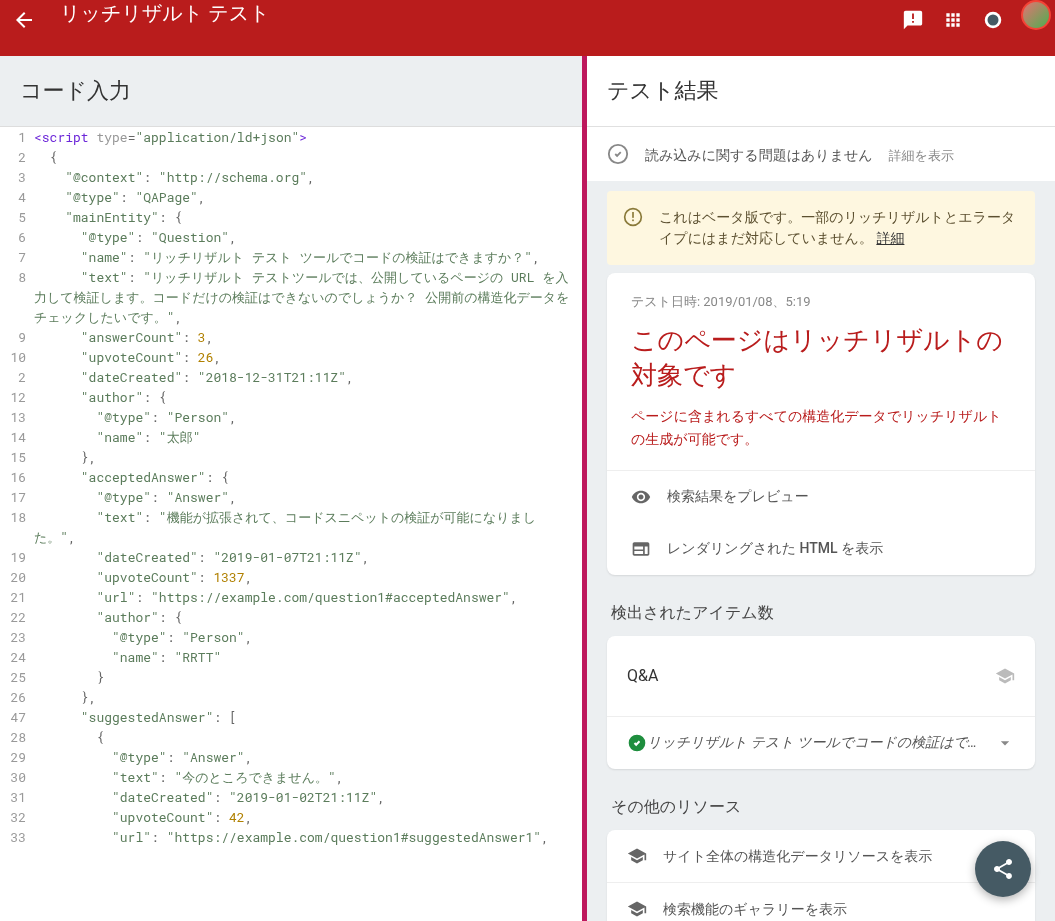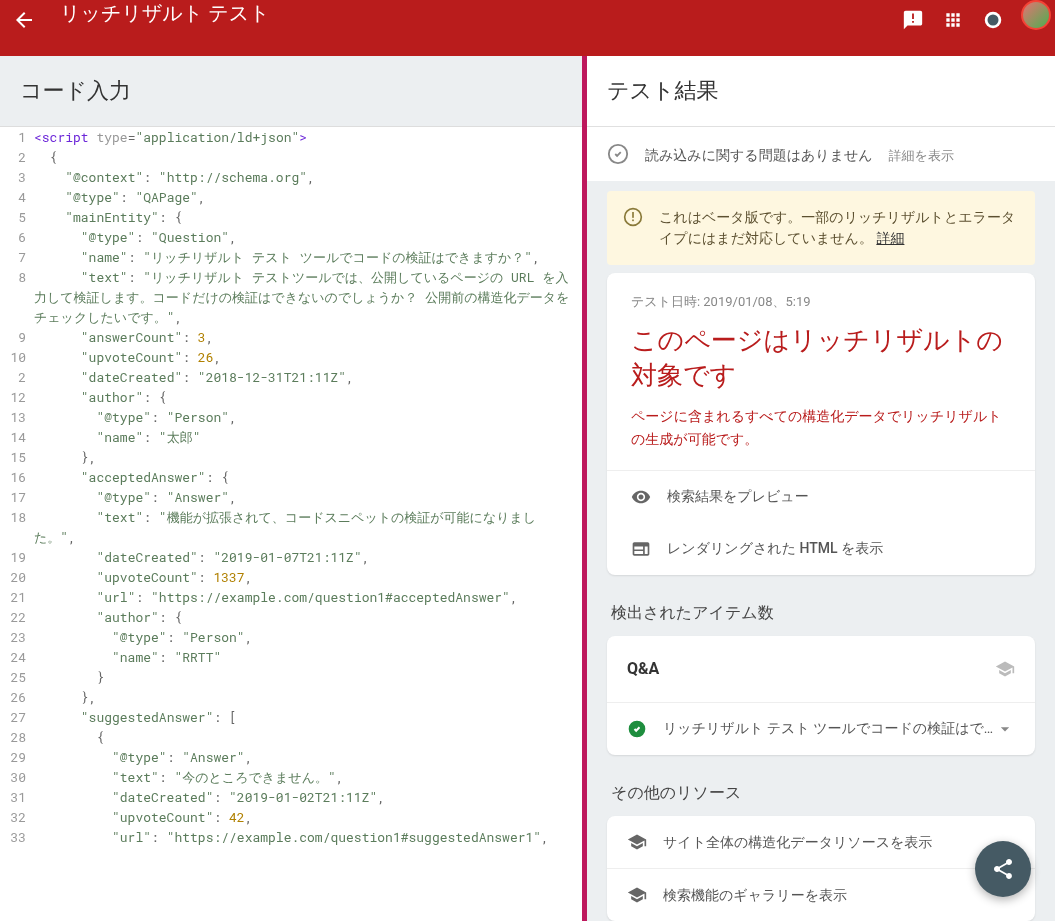--- a/index.html
+++ b/index.html
@@ -35,24 +35,24 @@
 .beta-banner-text a { color: #333; text-decoration: underline; cursor: pointer; }
 .card { background: #fff; border-radius: 8px; box-shadow: 0 1px 2px rgba(0,0,0,0.1); margin-bottom: 16px; overflow: hidden; }
 .card-pad { padding: 20px 24px; }
 .test-date { font-size: 13px; color: #888; margin-bottom: 12px; }
 .eligible-title { font-size: 26px; font-weight: 400; color: #b91c1c; line-height: 1.35; margin-bottom: 12px; }
 .eligible-sub { font-size: 14px; color: #b91c1c; line-height: 1.6; }
 .action-list { border-top: 1px solid #eee; }
 .action-item { padding: 16px 24px; display: flex; align-items: center; font-size: 14px; color: #555; cursor: pointer; font-weight: 500; }
 .action-item svg, .action-item .aicon { margin-right: 16px; width: 20px; height: 20px; flex-shrink: 0; }
 .sec-heading { font-size: 16px; font-weight: 500; padding: 12px 4px; color: #444; }
-.item-header { padding: 23px 20px; display: flex; align-items: center; font-weight: 700; color: #333; cursor: pointer; border-bottom: 1px solid #eee; }
+.item-header { padding: 30px 20px; display: flex; align-items: center; font-weight: 400; color: #333; cursor: pointer; border-bottom: 1px solid #eee; }
 .item-header-spacer { flex: 1; }
 .item-row { padding: 16px 20px; display: flex; align-items: center; font-size: 14px; color: #555; cursor: pointer; }
-.item-row-text { margin-left: 16px; flex: 1; }
+.item-row-text { flex: 1; font-style: italic; }
 .res-row { padding: 16px 20px; display: flex; align-items: flex-end; font-size: 14px; color: #555; cursor: pointer; border-bottom: 1px solid #eee; }
 .res-row:last-child { border-bottom: none; }
 .res-row svg { margin-right: 16px; flex-shrink: 0; }
 .fab { position: fixed; right: 24px; bottom: 24px; width: 56px; height: 56px; border-radius: 50%; background: #455a64; display: flex; align-items: center; justify-content: center; box-shadow: 0 3px 10px rgba(0,0,0,0.3); cursor: pointer; }
 </style>
 </head>
 <body>
 
 <div class="header">
   <div class="hbtn">
@@ -183,21 +183,21 @@
         </div>
         <div class="code-row">
           <div class="gutter">25</div>
           <div class="code-line">        }</div>
         </div>
         <div class="code-row">
           <div class="gutter">26</div>
           <div class="code-line">      },</div>
         </div>
         <div class="code-row">
-          <div class="gutter">27</div>
+          <div class="gutter">47</div>
           <div class="code-line">      <span class="str">"suggestedAnswer"</span>: [</div>
         </div>
         <div class="code-row">
           <div class="gutter">28</div>
           <div class="code-line">        {</div>
         </div>
         <div class="code-row">
           <div class="gutter">29</div>
           <div class="code-line">          <span class="str">"@type"</span>: <span class="str">"Answer"</span>,</div>
         </div>

